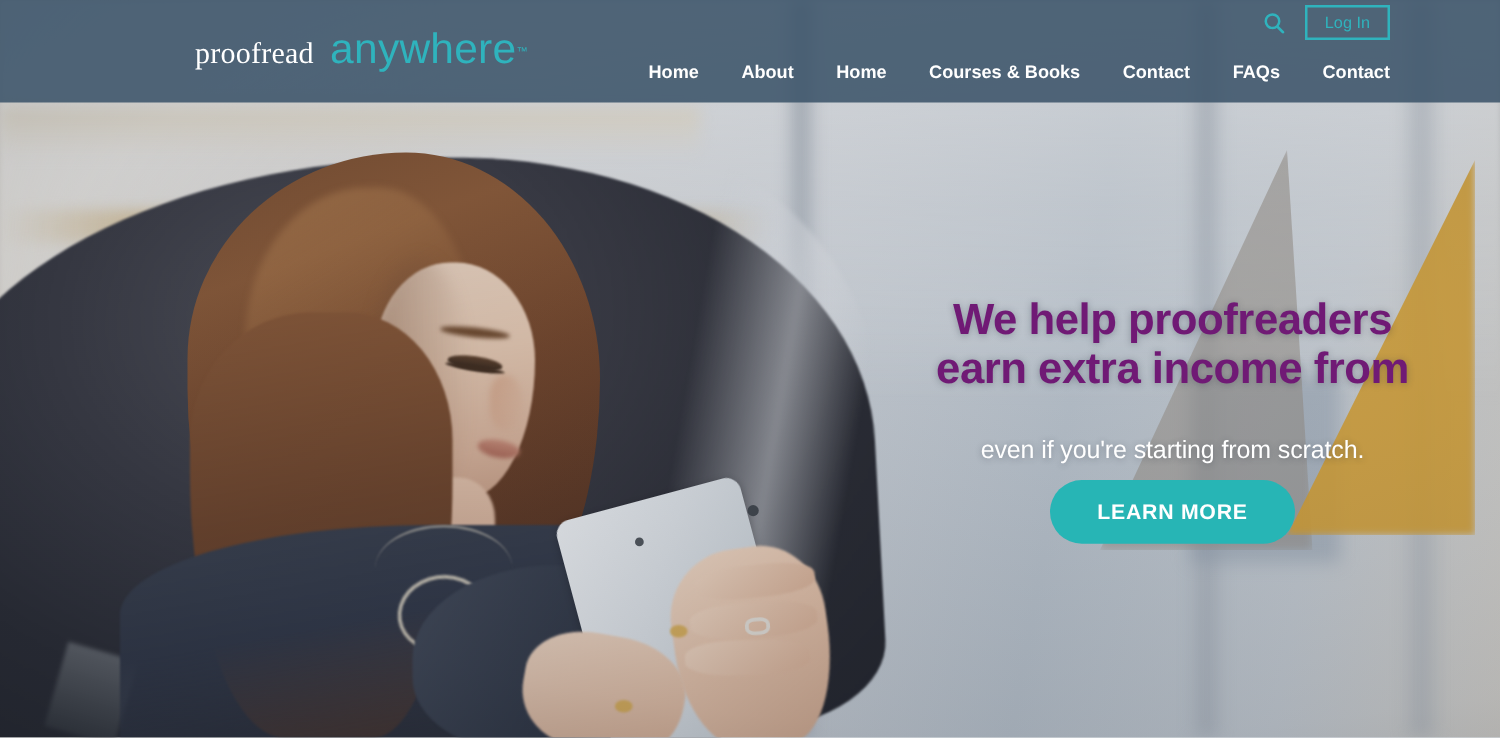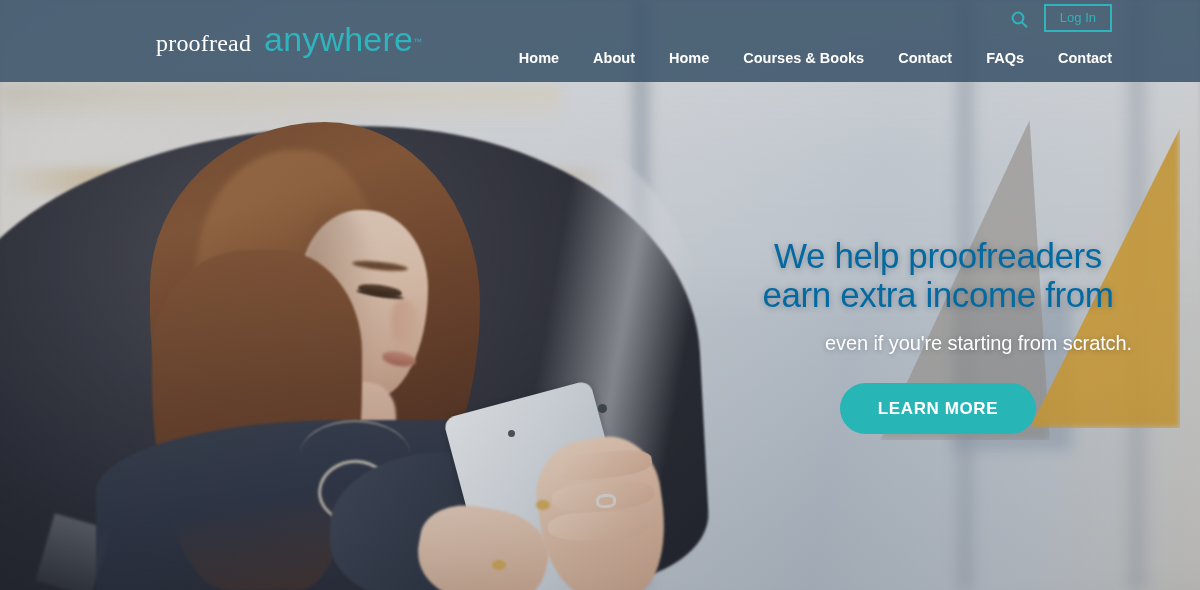--- a/index.html
+++ b/index.html
@@ -298,37 +298,36 @@
 
   
   .hero-content {
     position: absolute;
     left: 744px; top: 236px;
     width: 388px;
     text-align: center;
     z-index: 15;
   }
   .hero-title {
-    color: #0369a1;
+    color: #701a75;
     font-size: 35px;
-    font-weight: normal;
+    font-weight: bold;
     line-height: 1.12;
     letter-spacing: -0.4px;
     text-shadow: 0 1px 6px rgba(40,50,62,.35);
   }
   .hero-sub {
     color: #ffffff;
     font-size: 20px;
     font-weight: normal;
-    margin-top: 18px;
+    margin-top: 35px;
     letter-spacing: -0.1px;
     text-shadow: 0 1px 5px rgba(40,50,62,.35);
-    text-align: right;
-  }
-  .cta-wrap { margin-top: 28px; display: flex; justify-content: center; align-items: flex-end; }
+  }
+  .cta-wrap { margin-top: 12px; display: flex; justify-content: center; align-items: flex-end; }
   .cta-btn {
     background: #27b5b5;
     color: #ffffff;
     font-size: 17px;
     font-weight: bold;
     letter-spacing: .6px;
     border: none;
     border-radius: 30px;
     padding: 17px 38px;
     cursor: pointer;

